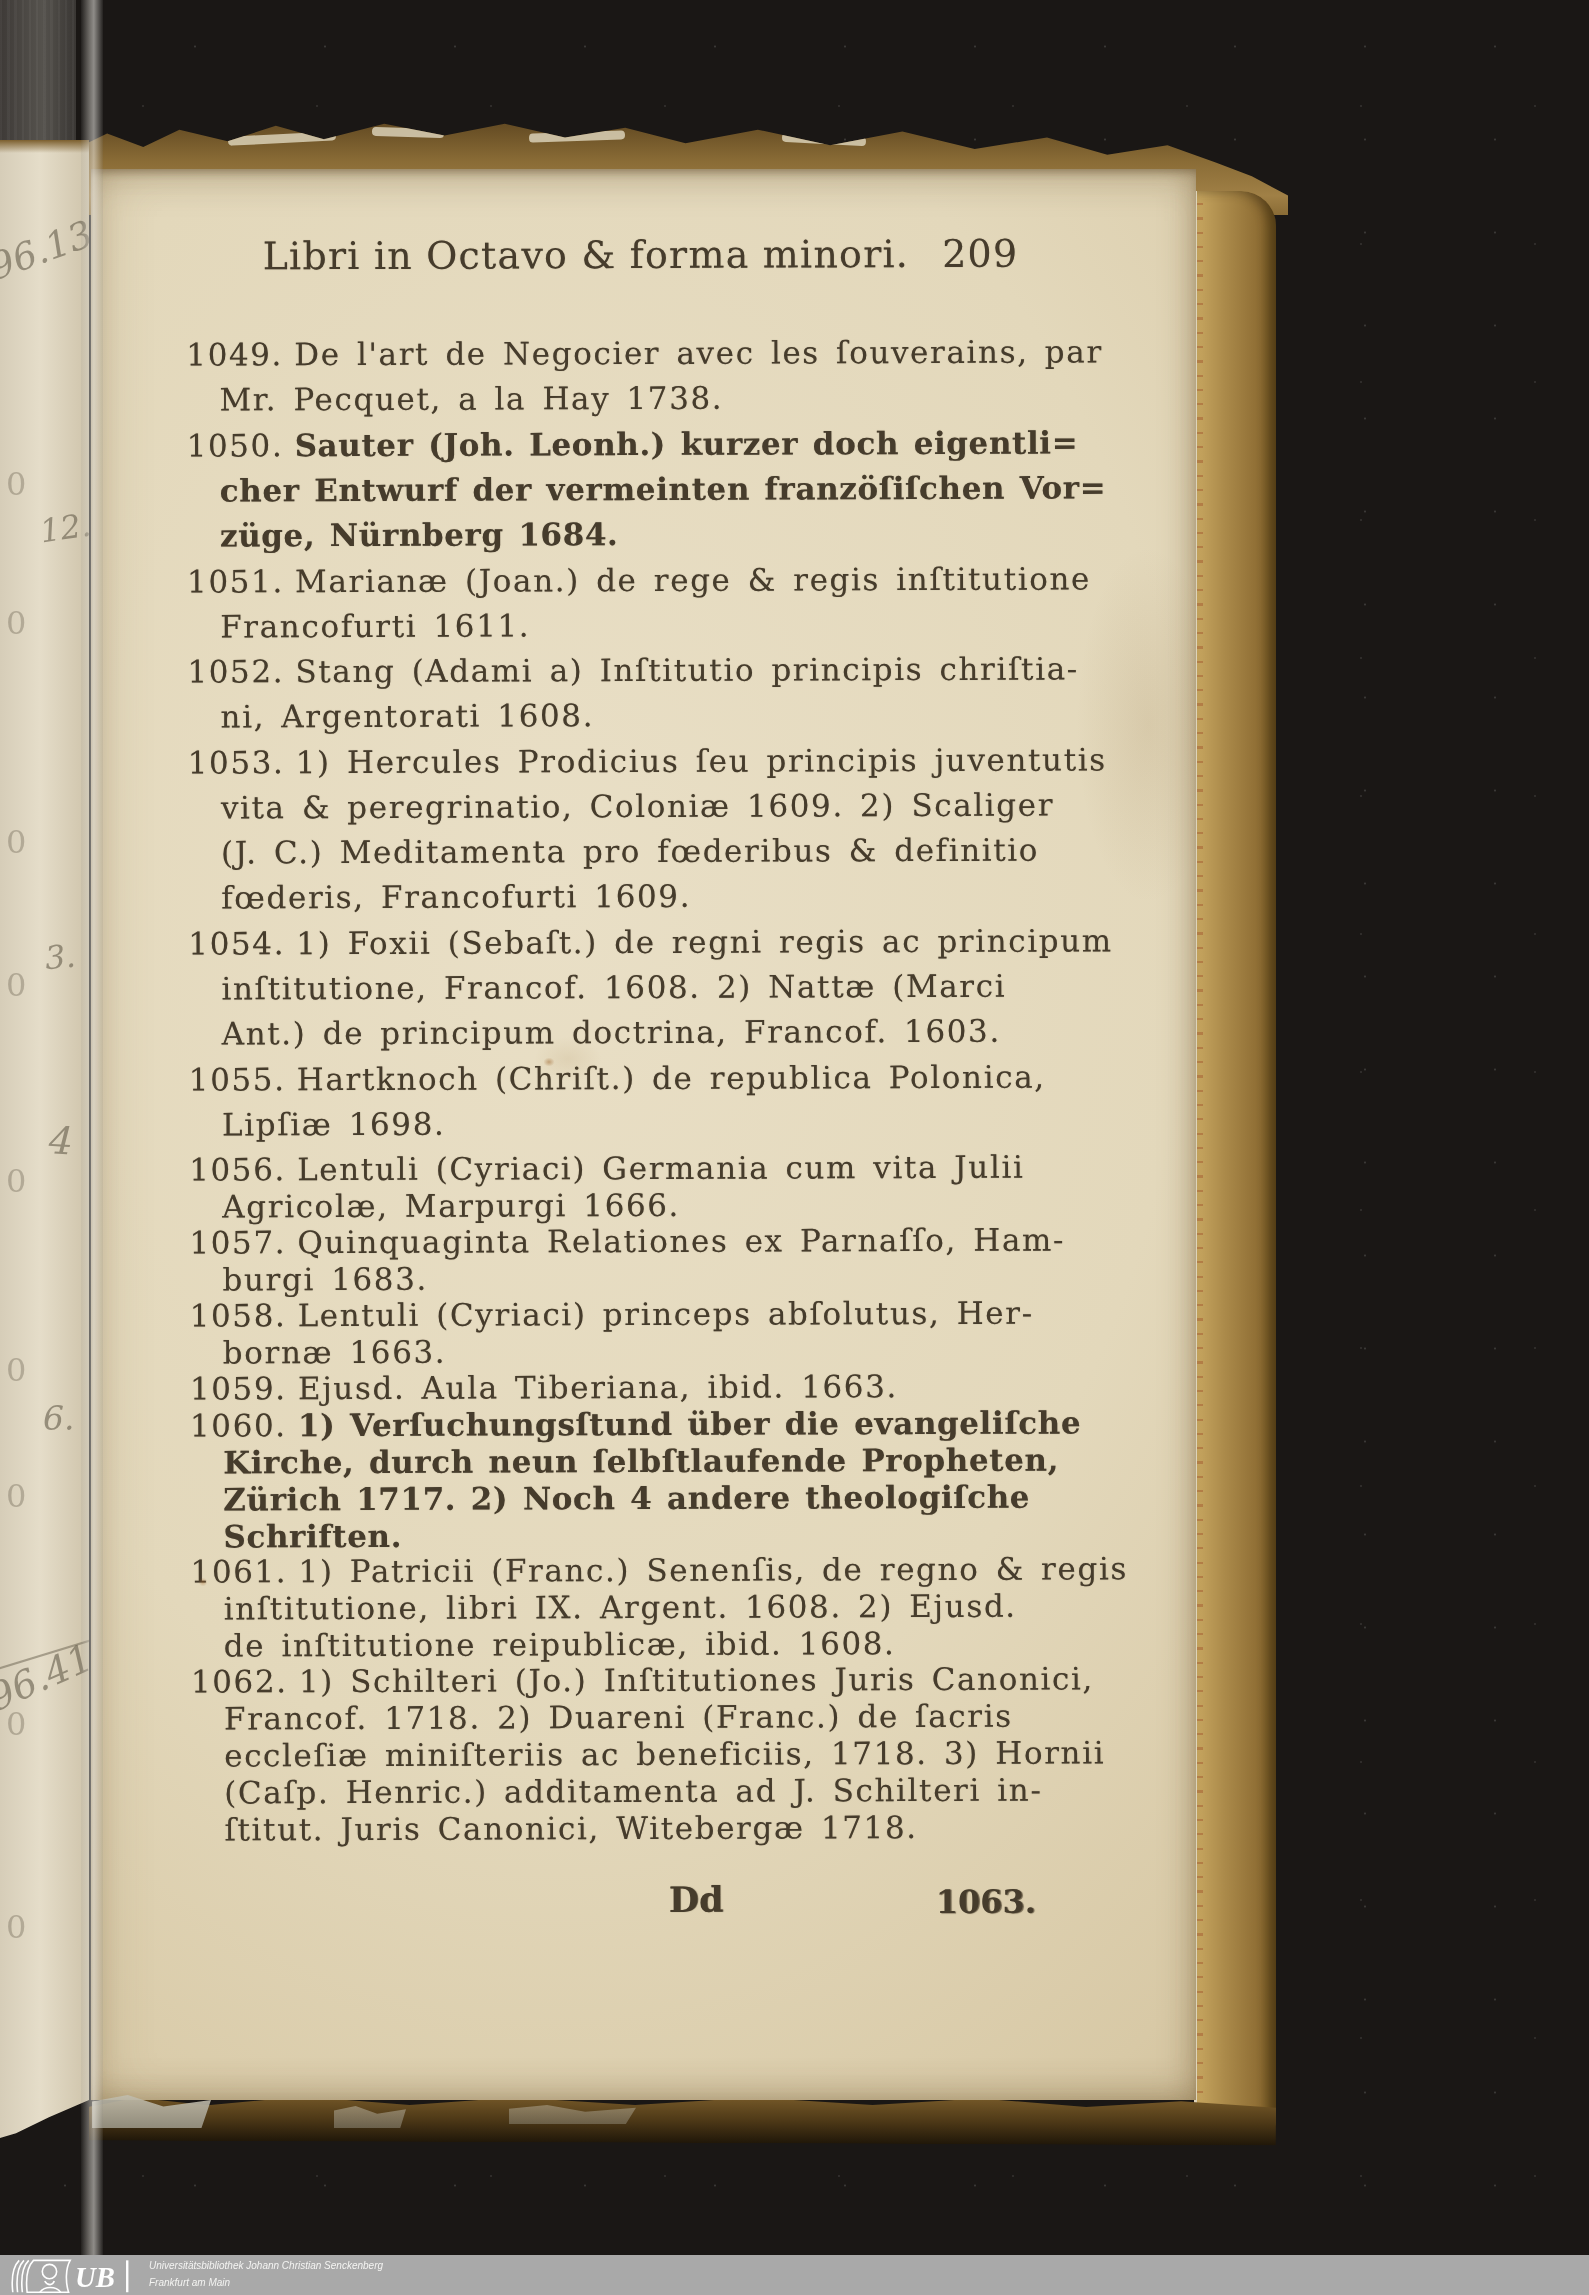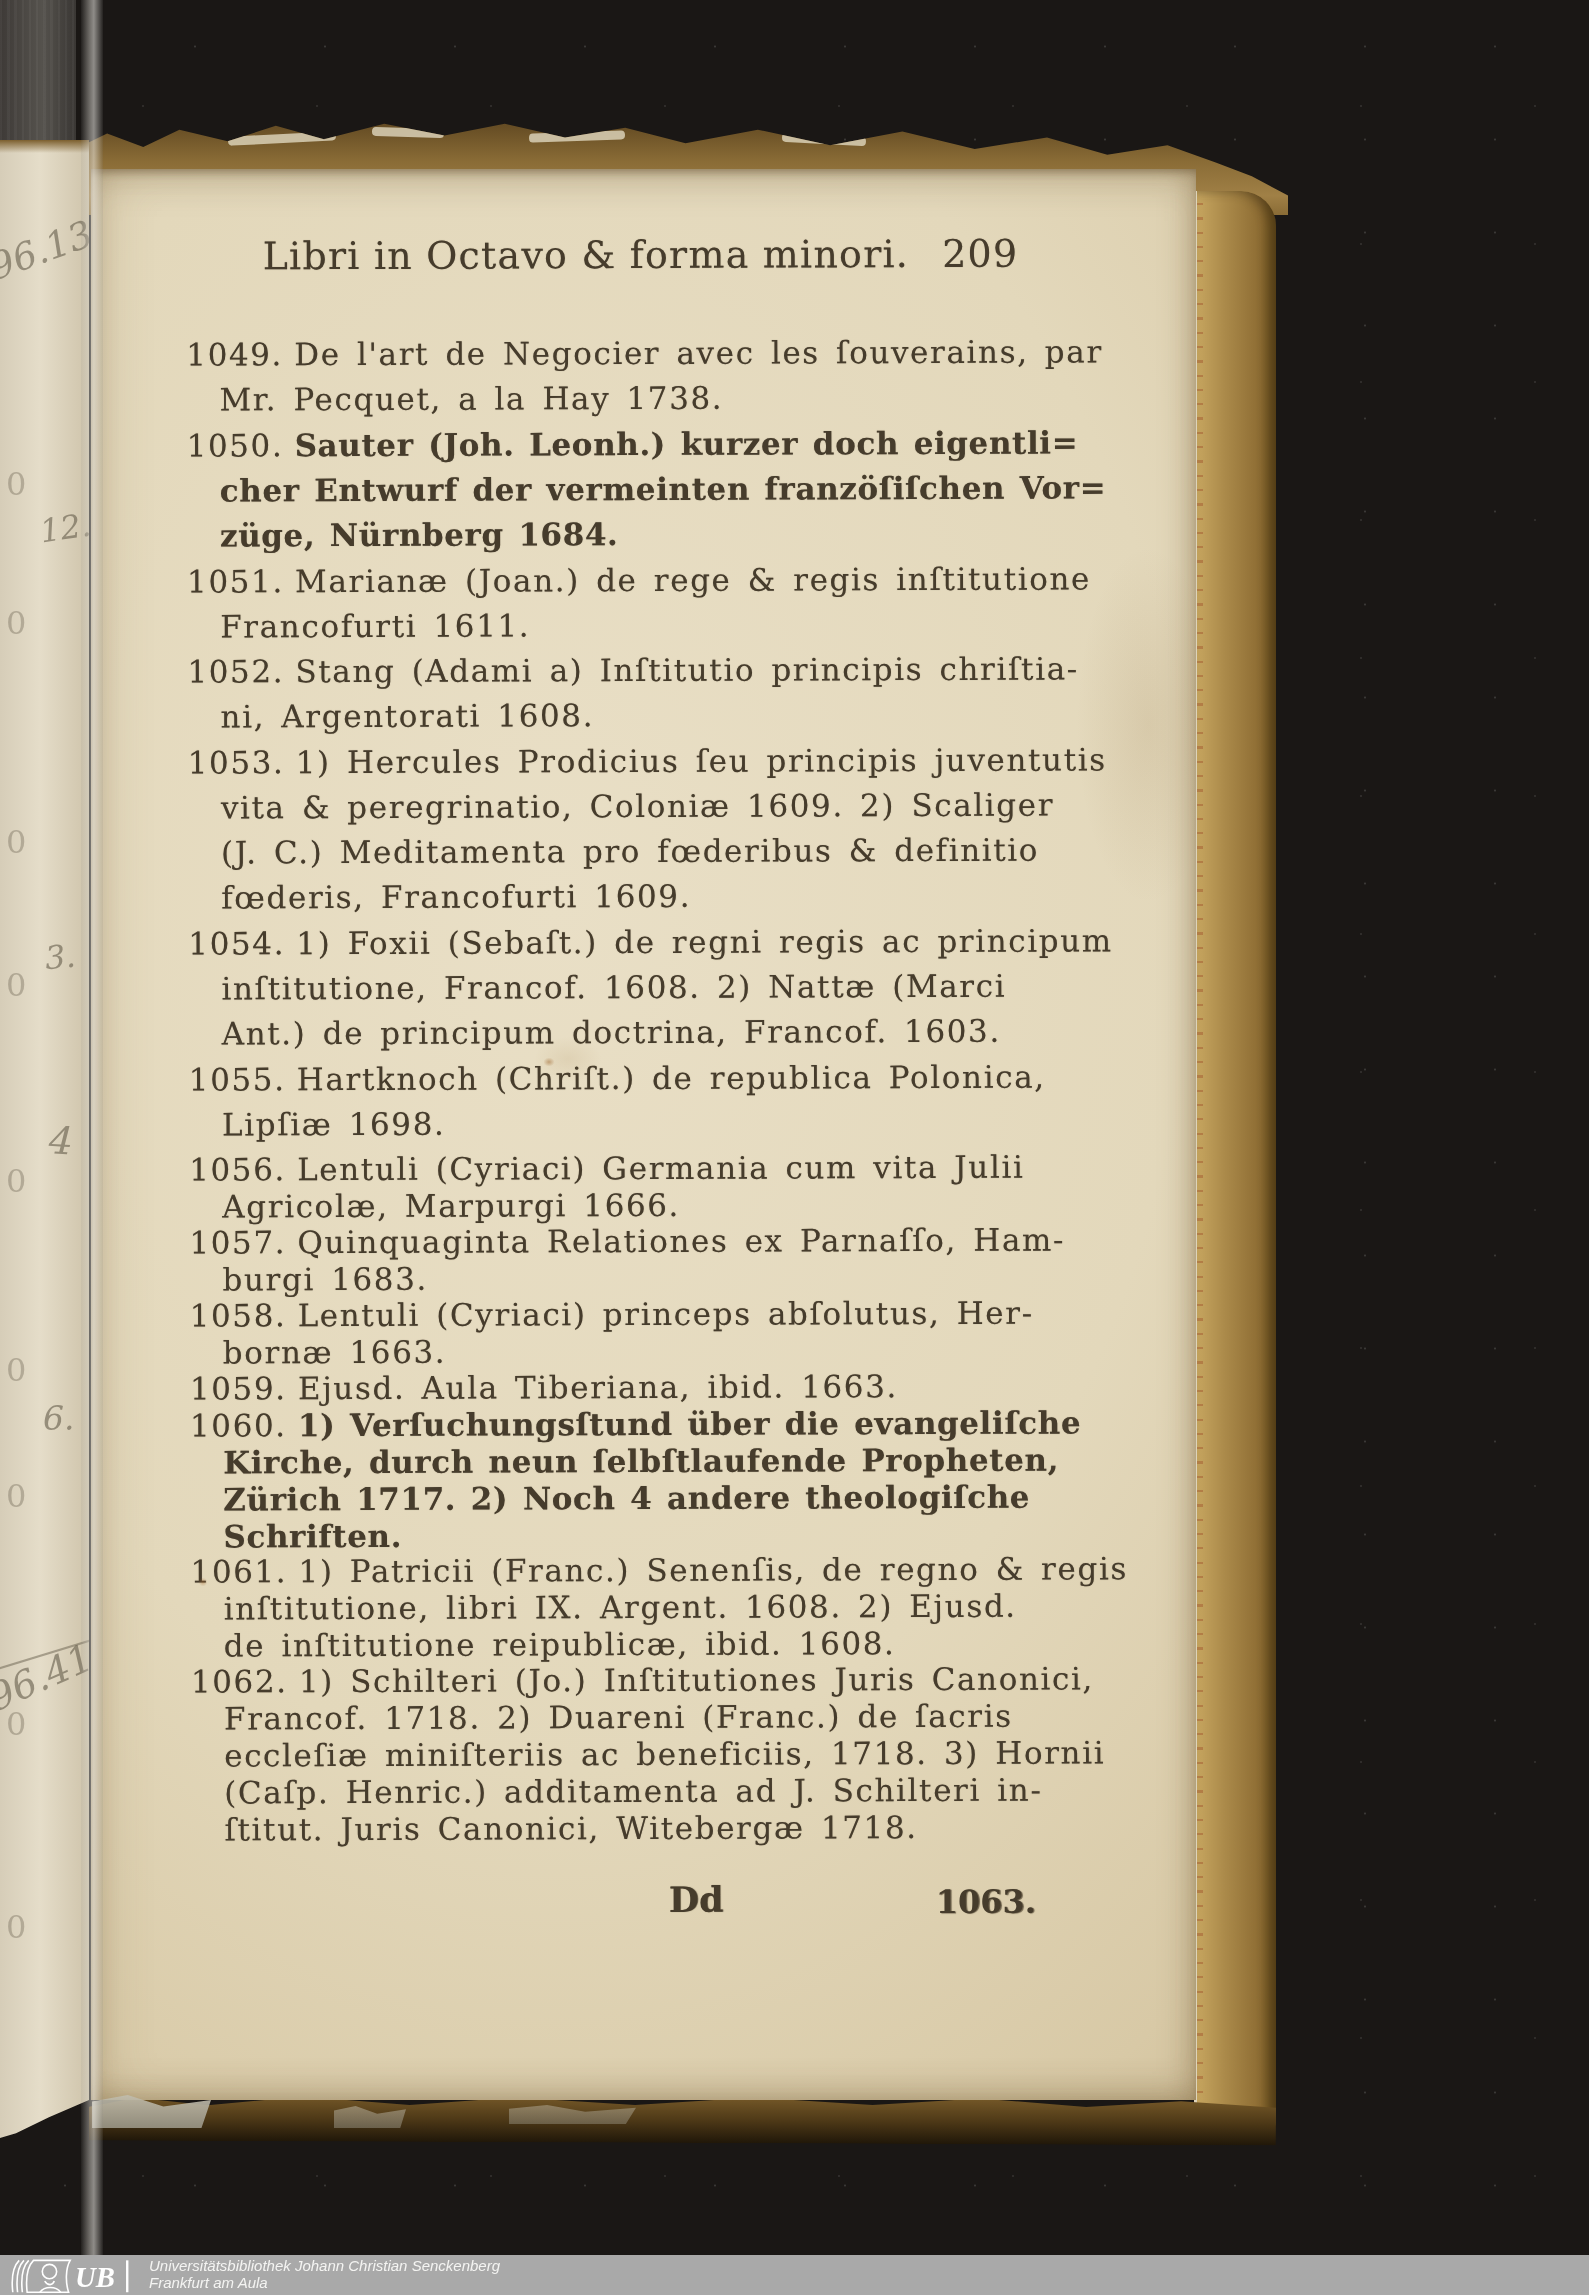--- a/index.html
+++ b/index.html
@@ -78,21 +78,21 @@
   
   #footer{position:absolute;left:0;top:1710px;width:100%;height:56px;}
   #sig{position:absolute;left:575px;font-size:35px;font-weight:bold;
     text-shadow:0.8px 0 0.8px rgba(70,58,40,.7);}
   #catch{position:absolute;left:842px;top:4.8px;font-size:32px;font-weight:600;
     text-shadow:1.2px 0.4px 0.8px rgba(70,58,40,.7);}
   
   #banner{position:absolute;left:0;top:2255px;width:1590px;height:41px;background:#a9a9a9;z-index:10;
     font-family:"Liberation Sans", sans-serif;font-style:italic;}
   #banner-logo{position:absolute;left:8px;top:2.4px;}
-  #banner-text{position:absolute;left:149px;top:3.2px;color:#f4f4f2;font-size:15px;line-height:16.7px;}
+  #banner-text{position:absolute;left:149px;top:3.2px;color:#f4f4f2;font-size:10px;line-height:16.7px;}
 </style>
 </head>
 <body>
 
 <div id="scene">
 
   <div id="corner-gray"></div>
 
   <div id="sliver">
     <div id="margnotes">
@@ -232,18 +232,18 @@
         <path d="M24,44 C22,26 24,12 32,4 L78,4 C72,14 72,32 76,44 Z"></path>
         <circle cx="52" cy="18" r="9"></circle>
         <path d="M46,30 C50,36 56,36 58,30"></path>
         <path d="M40,44 C46,36 60,36 66,44"></path>
       </g>
       <text x="84" y="38" font-size="36" font-weight="bold" fill="#ffffff" font-family="Liberation Serif, serif">UB</text>
       <rect x="148" y="4" width="3" height="40" fill="#ffffff"></rect>
     </svg>
     <div id="banner-text">
       <div>Universitätsbibliothek Johann Christian Senckenberg</div>
-      <div>Frankfurt am Aula</div>
+      <div>Frankfurt am Main</div>
     </div>
   </div>
 
 </div>
 
 
 </body></html>

